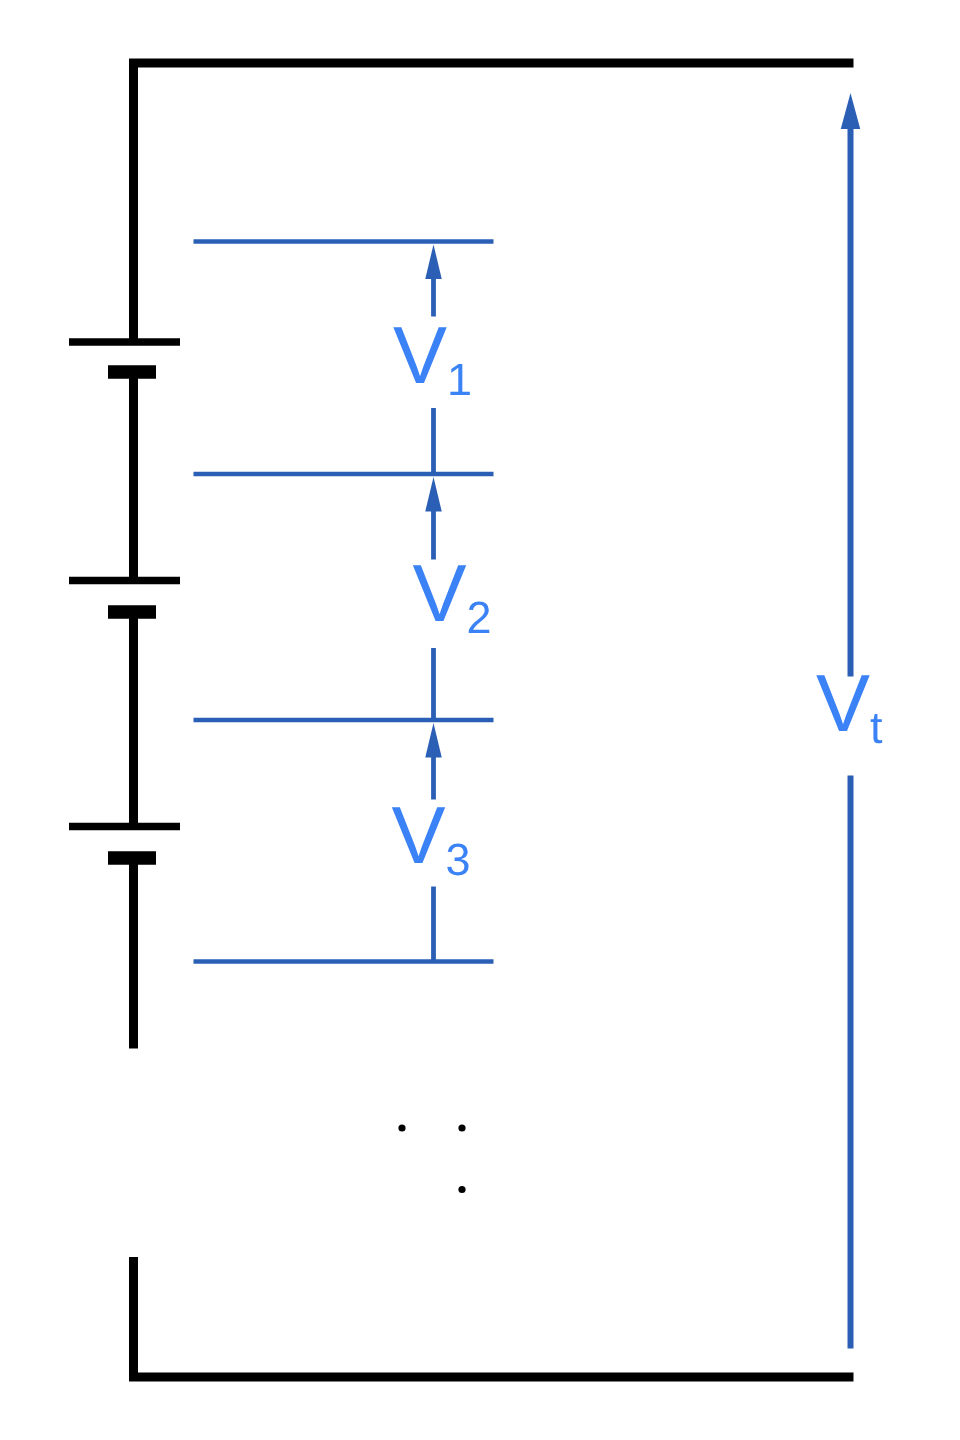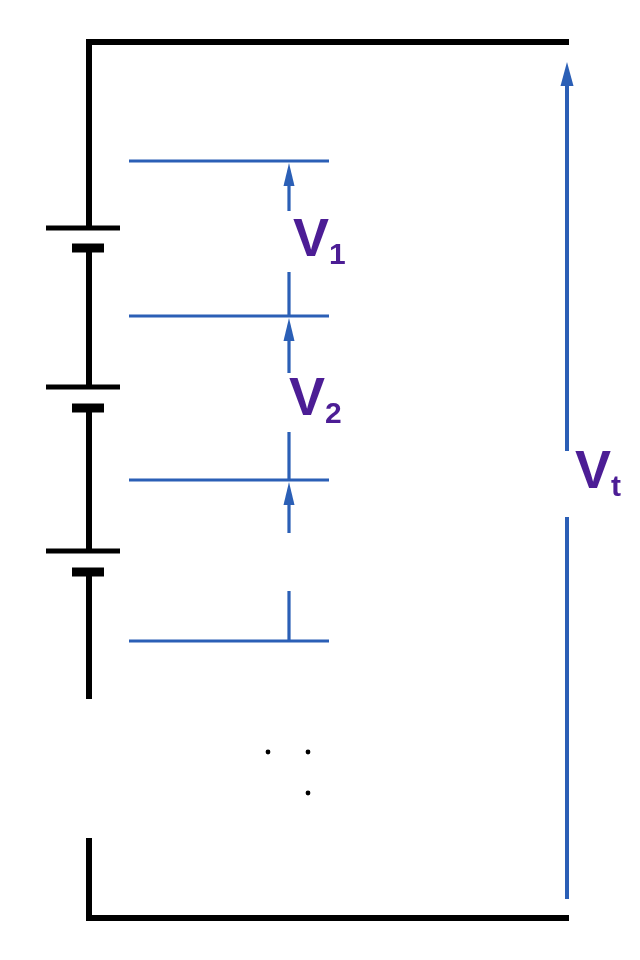--- a/index.html
+++ b/index.html
@@ -17,27 +17,26 @@
   }
   .diagram-svg {
     position: absolute;
     left: 0;
     top: 0;
     width: 640px;
     height: 960px;
   }
   .vlabel {
     position: absolute;
-    font-weight: bold;
+    font-weight: normal;
     font-size: 54px;
     line-height: 54px;
-    color: #4c1d95;
+    color: #3b82f6;
     white-space: nowrap;
     user-select: none;
-    margin-left: 31px;
   }
   .vlabel .sub {
     font-size: 30px;
     vertical-align: -8px;
   }
 </style>
 </head>
 <body>
 
 <div class="canvas">
@@ -91,18 +90,19 @@
       <line x1="289" y1="591" x2="289" y2="641" stroke-width="3.2" stroke="#2B5FB6"></line>
 
       <polygon points="567,62 560.5,86 573.5,86" stroke="none" fill="#2B5FB6"></polygon>
       <line x1="567" y1="85" x2="567" y2="451" stroke-width="4" stroke="#2B5FB6"></line>
       <line x1="567" y1="517" x2="567" y2="899" stroke-width="4" stroke="#2B5FB6"></line>
     </g>
   </svg>
 
   <div class="vlabel" style="left:262px; top:210px"><span>V</span><span class="sub">1</span></div>
 
-  <div class="vlabel" style="left:258px; top:369px"><span>V</span><span class="sub">2</span></div>
+  <div class="vlabel" style="left:275px; top:369px"><span>V</span><span class="sub">2</span></div>
 
+  <div class="vlabel" style="left:261px; top:530px"><span>V</span><span class="sub">3</span></div>
 
   <div class="vlabel" style="left:544px; top:442px"><span>V</span><span class="sub">t</span></div>
 
 </div>
 
 </body></html>

